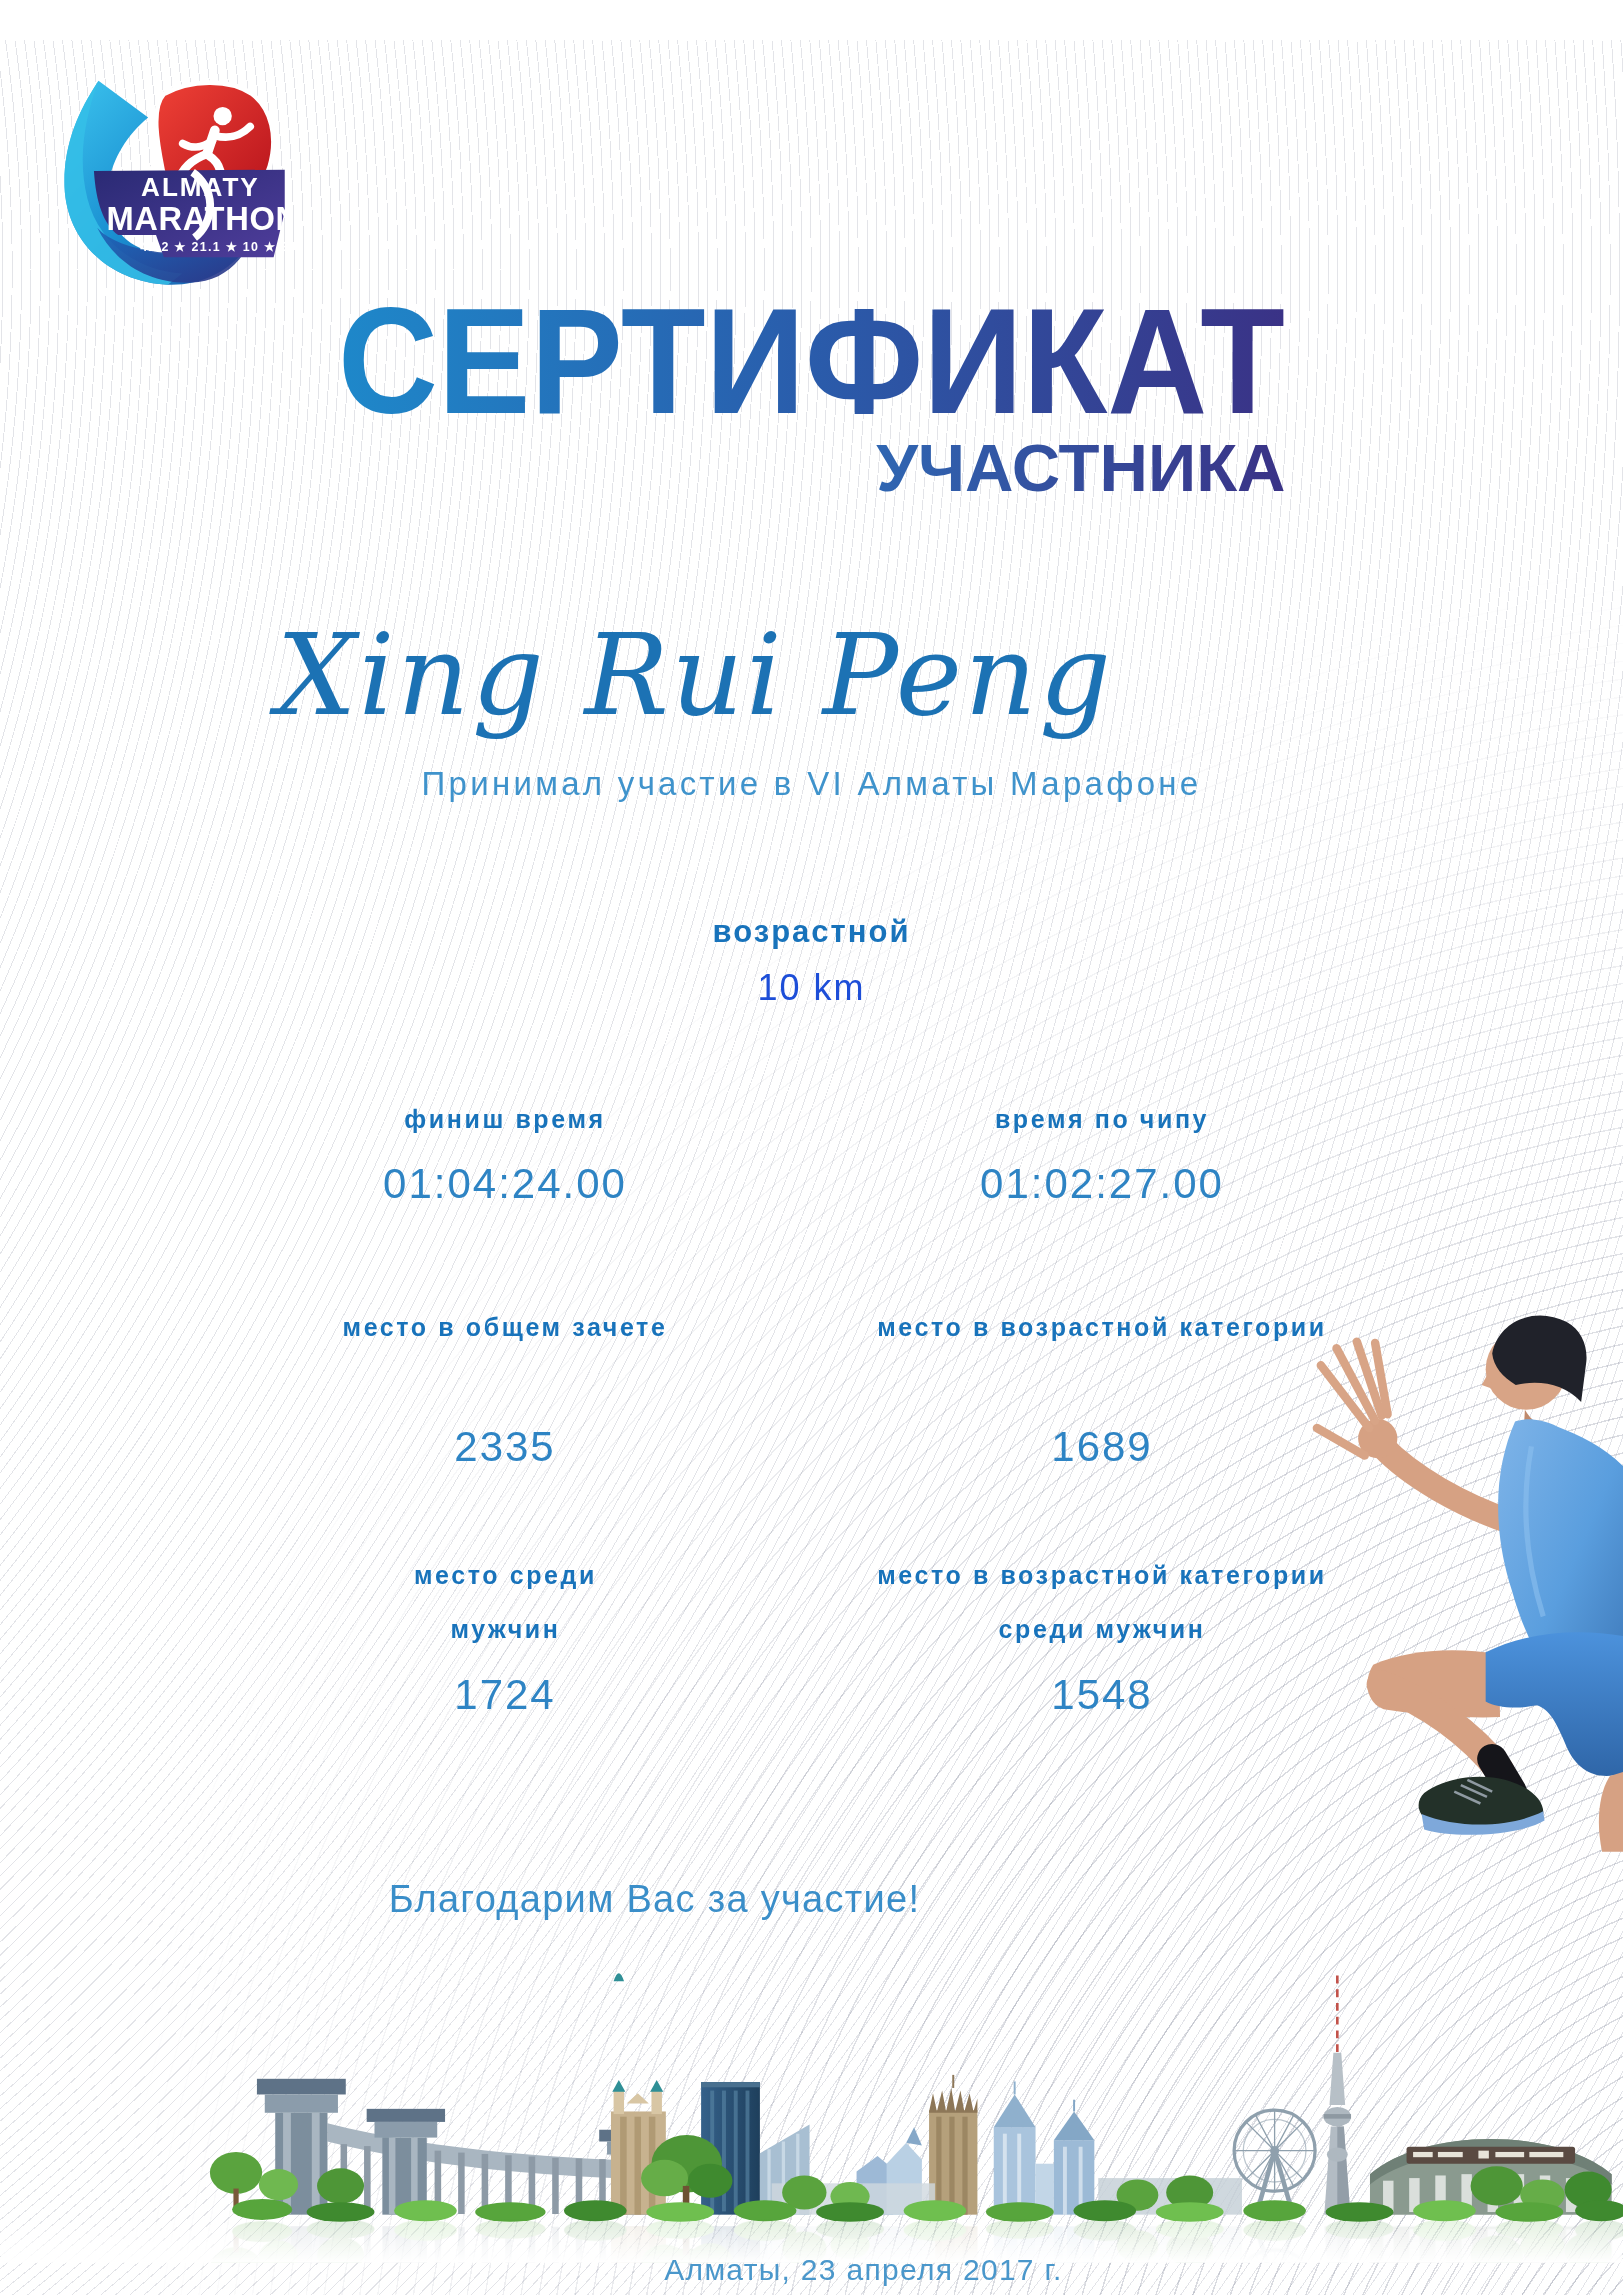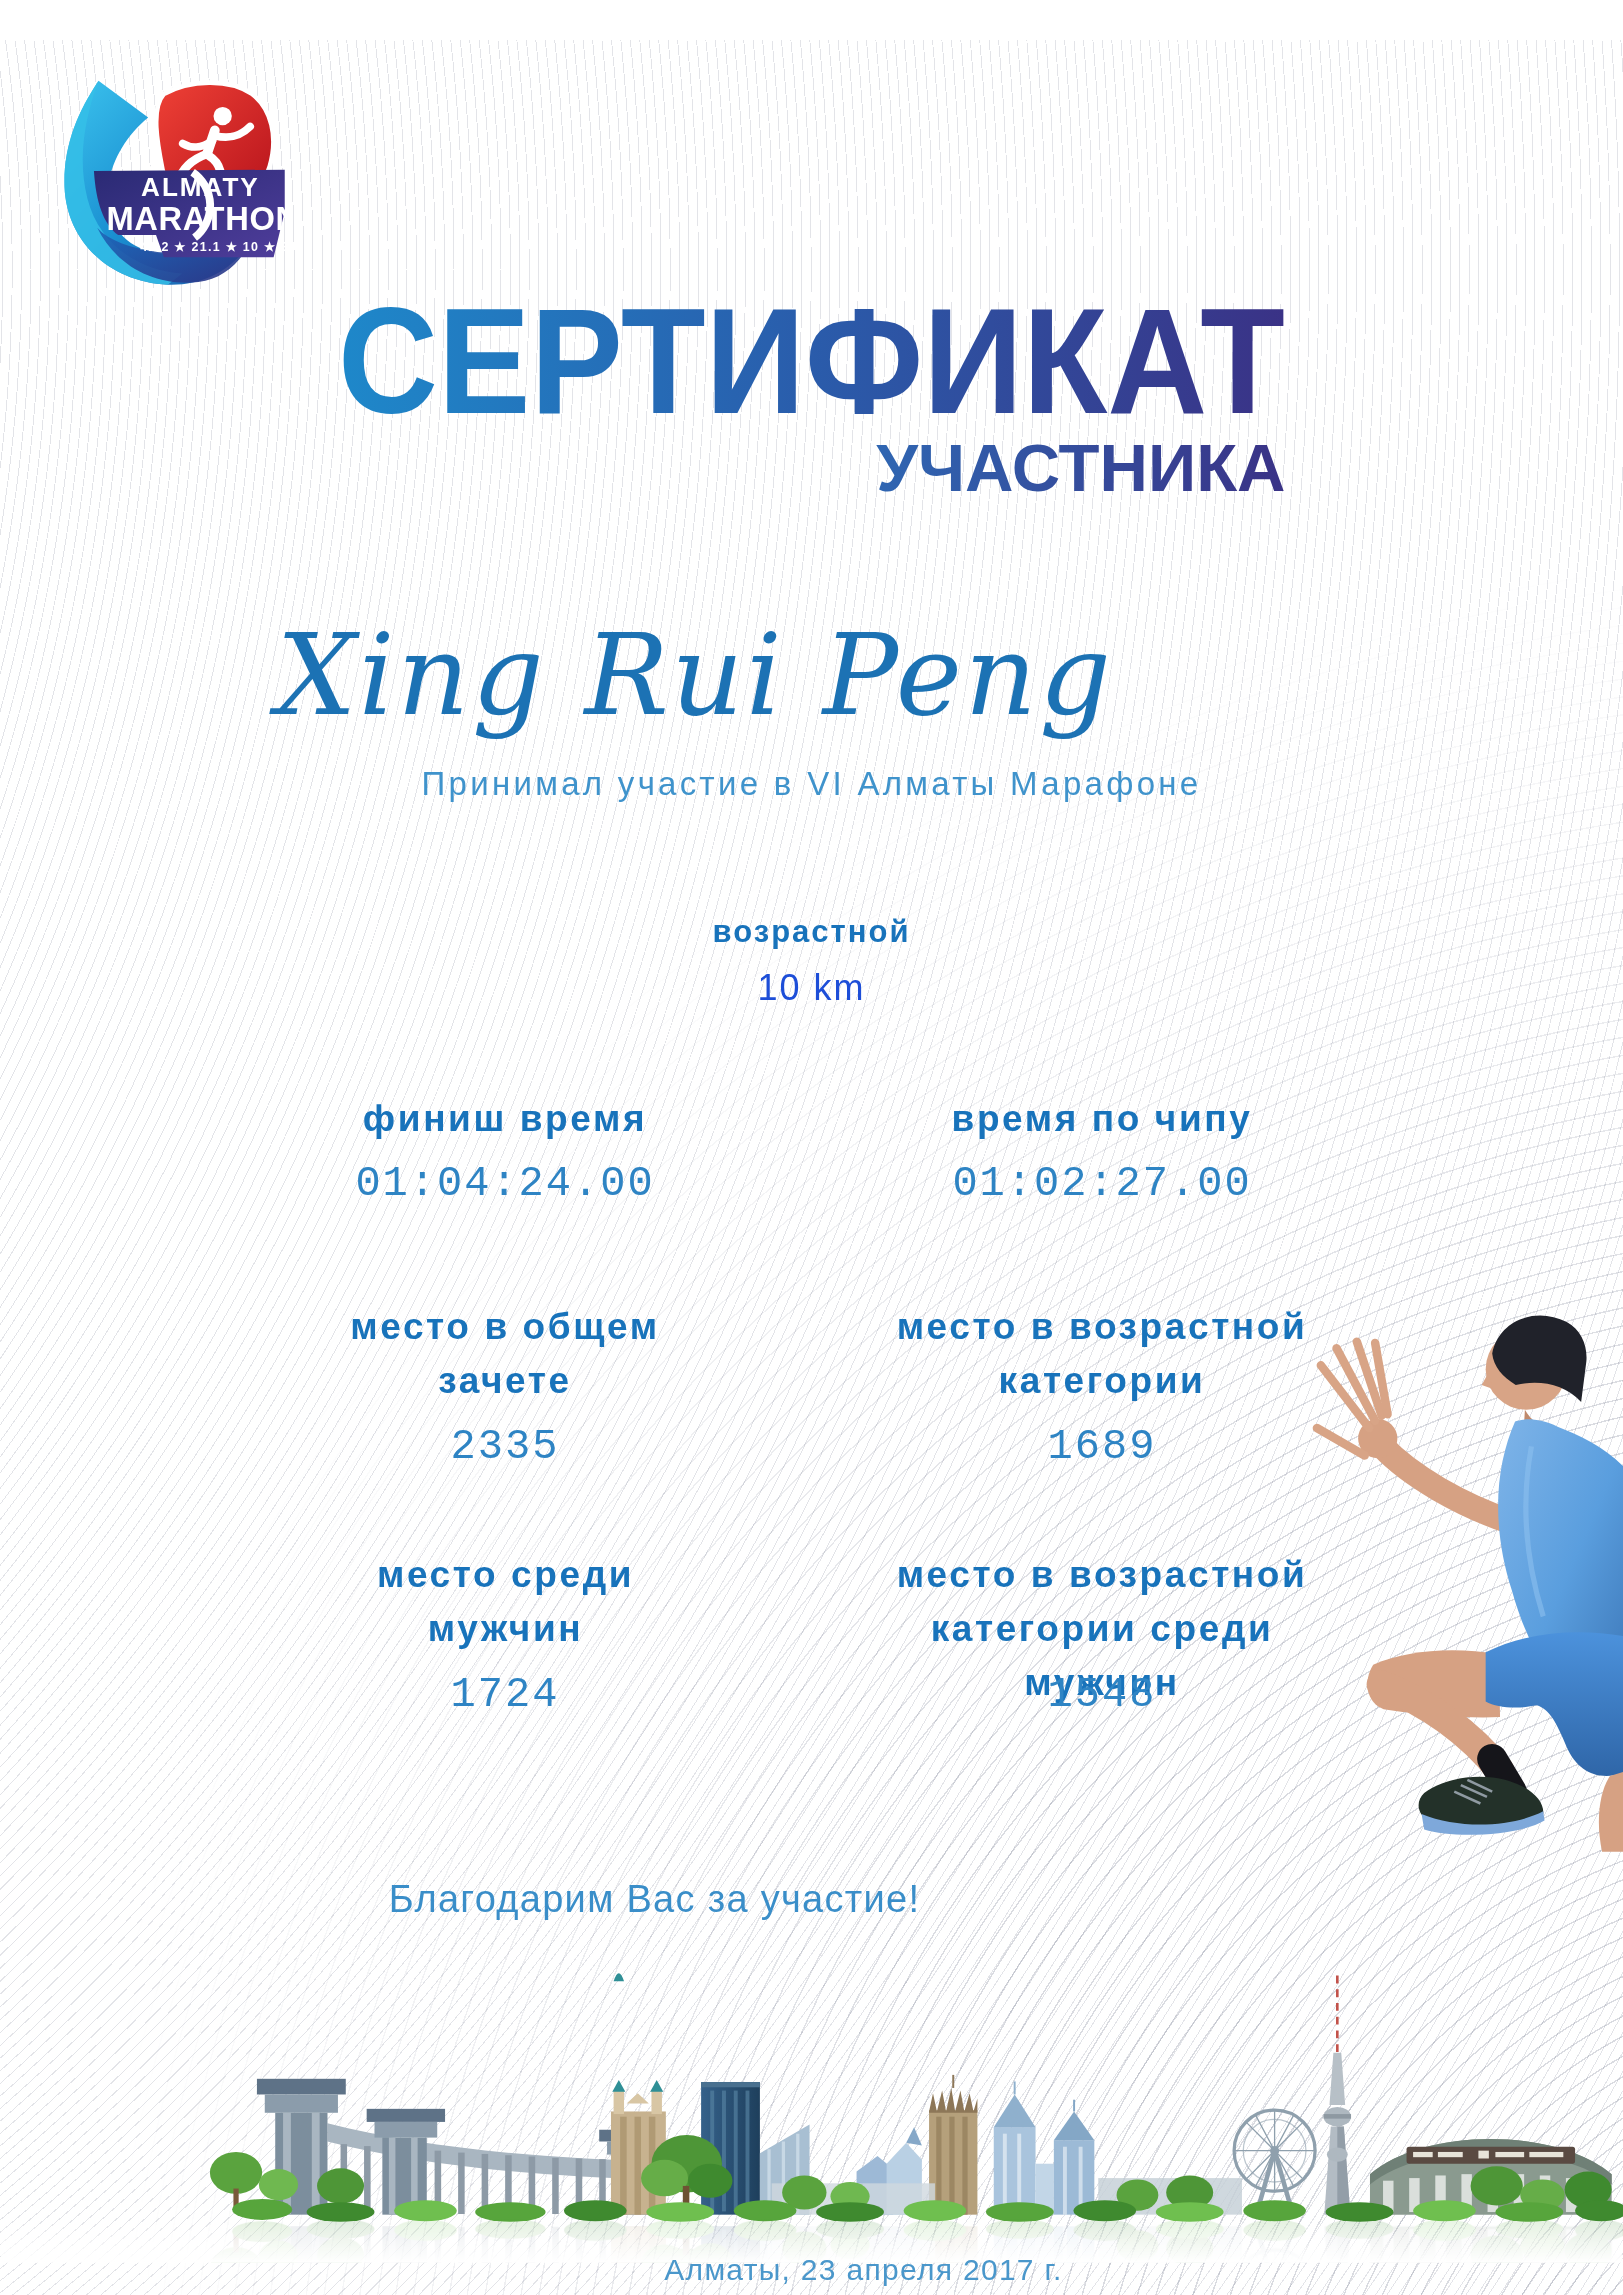--- a/index.html
+++ b/index.html
@@ -24,24 +24,24 @@
   .t1{font-family:"Liberation Sans",sans-serif;font-weight:bold;}
   .name{left:0;top:570px;width:1350px;text-align:center;
         font-family:"DejaVu Serif","Liberation Serif",serif;font-style:italic;
         font-size:112px;color:#1c72b4;letter-spacing:2.6px;padding-left:20px;}
   .participation{left:0;top:725px;width:1623px;text-align:center;
         font-size:33px;color:#3f93cc;letter-spacing:3.3px;}
   .dist-label{left:0;top:874px;width:1623px;text-align:center;
         font-size:31px;font-weight:bold;color:#1873bb;letter-spacing:2px;}
   .dist-value{left:0;top:927px;width:1623px;text-align:center;
         font-size:36px;color:#1d4ed8;letter-spacing:2px;font-weight:300;}
-  .stat-label{position:absolute;font-size:37px;font-weight:bold;color:#1873bb;
+  .stat-label{position:absolute;font-size:25px;font-weight:bold;color:#1873bb;
         letter-spacing:2.6px;text-align:center;line-height:54px;}
   .stat-value{position:absolute;font-size:42px;color:#2e84c4;letter-spacing:2px;
-        text-align:center;font-weight:300;font-family:Liberation Mono, monospace;}
+        text-align:center;font-weight:300;}
   .col-l{left:289px;width:432px;}
   .col-l-narrow{left:368px;width:275px;}
   .col-r{left:860px;width:484px;}
   .r1l{top:1052px;} .r1v{top:1120px;}
   .r2l{top:1260px;} .r2v{top:1383px;}
   .r3l{top:1508px;} .r3v{top:1631px;}
   .thanks{left:0;top:1838px;width:1309px;text-align:center;
         font-size:38px;color:#3a8ec9;letter-spacing:1.3px;}
   .runner{right:0;top:1210px;width:327px;height:602px;}
   .skyline{left:0;top:1916px;width:1623px;height:307px;}

